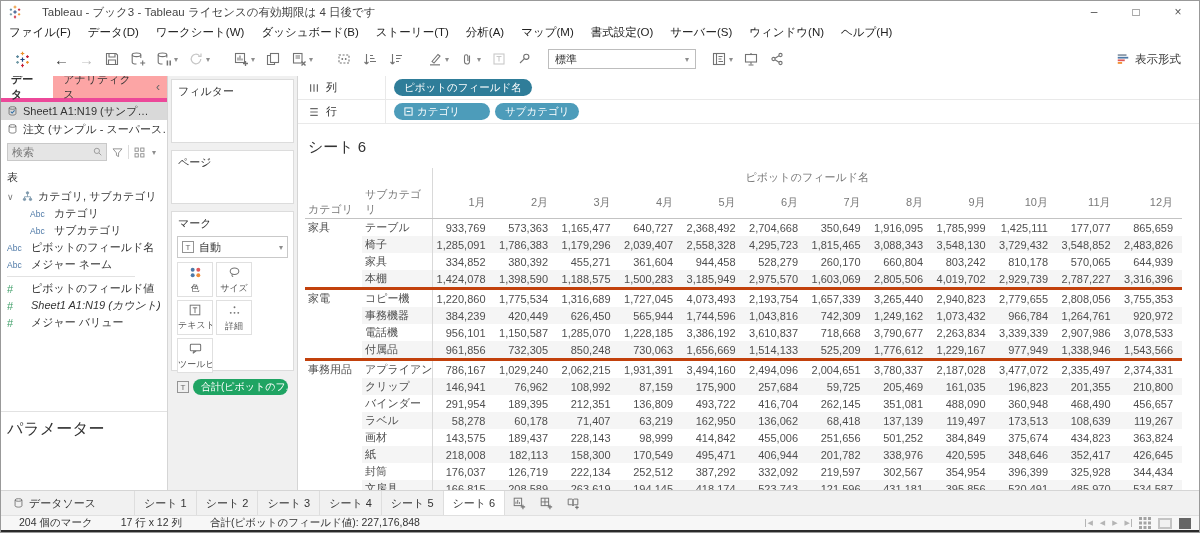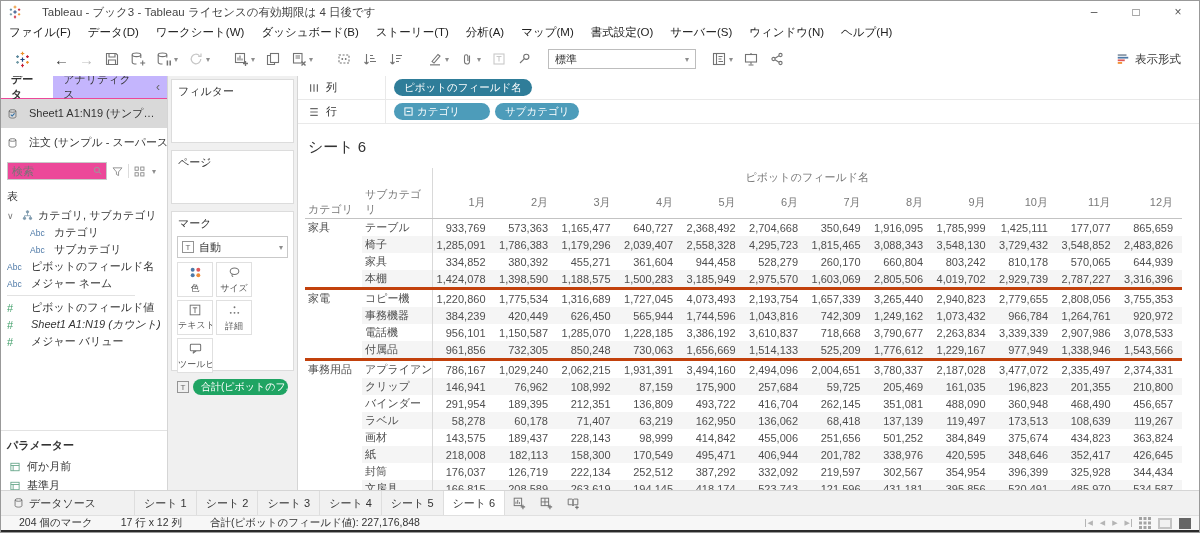--- a/index.html
+++ b/index.html
@@ -28,43 +28,43 @@
   .fit-select{width:148px;height:20px;border:1px solid #bdbdbd;display:flex;align-items:center;
               font-size:11px;color:#333;padding:0 6px;margin:0 10px;box-sizing:border-box;background:#fff;}
   .fit-select .caret{margin-left:auto;}
   .showme{margin-left:auto;display:flex;align-items:center;gap:5px;font-size:11.5px;color:#333;padding-right:10px;}
 
   
   .main{position:absolute;top:75px;left:0;right:0;height:416px;display:flex;}
 
   
   .sidebar{width:166px;flex:none;border-right:1px solid #d5d5d5;display:flex;flex-direction:column;background:#fff;overflow:hidden;}
-  .side-tabs{height:22px;flex:none;display:flex;background:#c4b5fd;border-bottom:1px solid #ec4899;font-size:11px;}
+  .side-tabs{height:22px;flex:none;display:flex;background:#fca5a5;border-bottom:4px solid #ec4899;font-size:11px;}
   .side-tab{padding:0 10px;display:flex;align-items:center;color:#333;}
   .side-tab.active{background:#fff;font-weight:bold;}
   .collapse{margin-left:auto;padding:0 7px;display:flex;align-items:center;color:#666;font-size:12px;}
-  .ds-item{height:29px;flex:none;display:flex;align-items:center;gap:11px;padding-left:6px;font-size:11px;
+  .ds-item{height:18px;flex:none;display:flex;align-items:center;gap:5px;padding-left:6px;font-size:11px;
            white-space:nowrap;overflow:hidden;color:#333;}
   .ds-item.selected{background:#d9d9d9;}
   .search-row{display:flex;align-items:center;padding:5px 4px 4px 6px;gap:4px;flex:none;}
-  .search-box{width:100px;height:18px;border:1px solid #c9c9c9;display:flex;align-items:center;box-sizing:border-box;background:#ec4899;}
+  .search-box{width:100px;height:18px;border:1px solid #c9c9c9;display:flex;align-items:center;box-sizing:border-box;background:#e5e5e5;}
   .search-box input{border:0;outline:0;width:78px;font-size:11px;padding-left:4px;background:transparent;
                     font-family:inherit;color:#333;}
   .mini-sep{width:1px;height:14px;background:#dcdcdc;}
   .tables-label{font-size:11px;padding:5px 6px 3px;color:#333;flex:none;}
   .field-row{height:17px;flex:none;display:flex;align-items:center;gap:4px;padding-left:6px;font-size:11px;
              white-space:nowrap;overflow:hidden;color:#333;}
   .field-row.indent{padding-left:29px;}
   .field-row .exp{width:10px;font-size:9px;color:#777;}
   .abc{color:#4e79a7;font-size:8.5px;width:20px;flex:none;}
   .hash{color:#3f9e68;font-size:11px;width:20px;flex:none;text-align:left;}
   .italic{font-style:italic;}
   .field-sep{border-top:1px solid #e2e2e2;margin:3px 0 3px 6px;width:128px;flex:none;}
   .params{margin-top:80px;border-top:1px solid #e2e2e2;padding-top:5px;flex:none;}
-  .params .hdr{font-size:11px;padding:2px 6px 4px;color:#333;font-weight:bold;}
+  .params .hdr{font-size:16px;padding:2px 6px 4px;color:#333;}
   .param-row{height:19px;display:flex;align-items:center;gap:6px;padding-left:8px;font-size:11px;color:#333;}
 
   
   .cards{width:130px;flex:none;background:#f0f0f0;border-right:1px solid #d5d5d5;box-sizing:border-box;
          padding:3px 3px;display:flex;flex-direction:column;gap:7px;}
   .card{background:#fff;border:1px solid #dcdcdc;font-size:11px;box-sizing:border-box;}
   .card-label{padding:4px 6px 2px;color:#333;}
   .card.pages{height:54px;}
   .card.filters{height:64px;}
   .card.marks{height:160px;}
@@ -410,40 +410,20 @@
             <span class="hash">#</span>
             <span class="italic">Sheet1 A1:N19 (カウント)</span>
           </div>
           <div class="field-row">
             <span class="hash">#</span>
             <span>メジャー バリュー</span>
           </div>
         </div>
       <div class="params">
         <div class="hdr">パラメーター</div>
-        <div id="param-list">
-            <div class="param-row">
-              <span>
-                <svg width="12" height="12" viewBox="0 0 16 16" fill="none" stroke="#5da183" stroke-width="1.1">
-                  <rect x="2.5" y="3" width="11" height="10"></rect>
-                  <path d="M2.5 6h11M5.5 6v7"></path>
-                </svg>
-              </span>
-              <span>何か月前</span>
-            </div>
-            <div class="param-row">
-              <span>
-                <svg width="12" height="12" viewBox="0 0 16 16" fill="none" stroke="#5da183" stroke-width="1.1">
-                  <rect x="2.5" y="3" width="11" height="10"></rect>
-                  <path d="M2.5 6h11M5.5 6v7"></path>
-                </svg>
-              </span>
-              <span>基準月</span>
-            </div>
-          </div>
       </div>
     </div>
 
     <div class="cards">
       <div class="card filters">
         <div class="card-label">フィルター</div>
       </div>
       <div class="card pages">
         <div class="card-label">ページ</div>
       </div>

